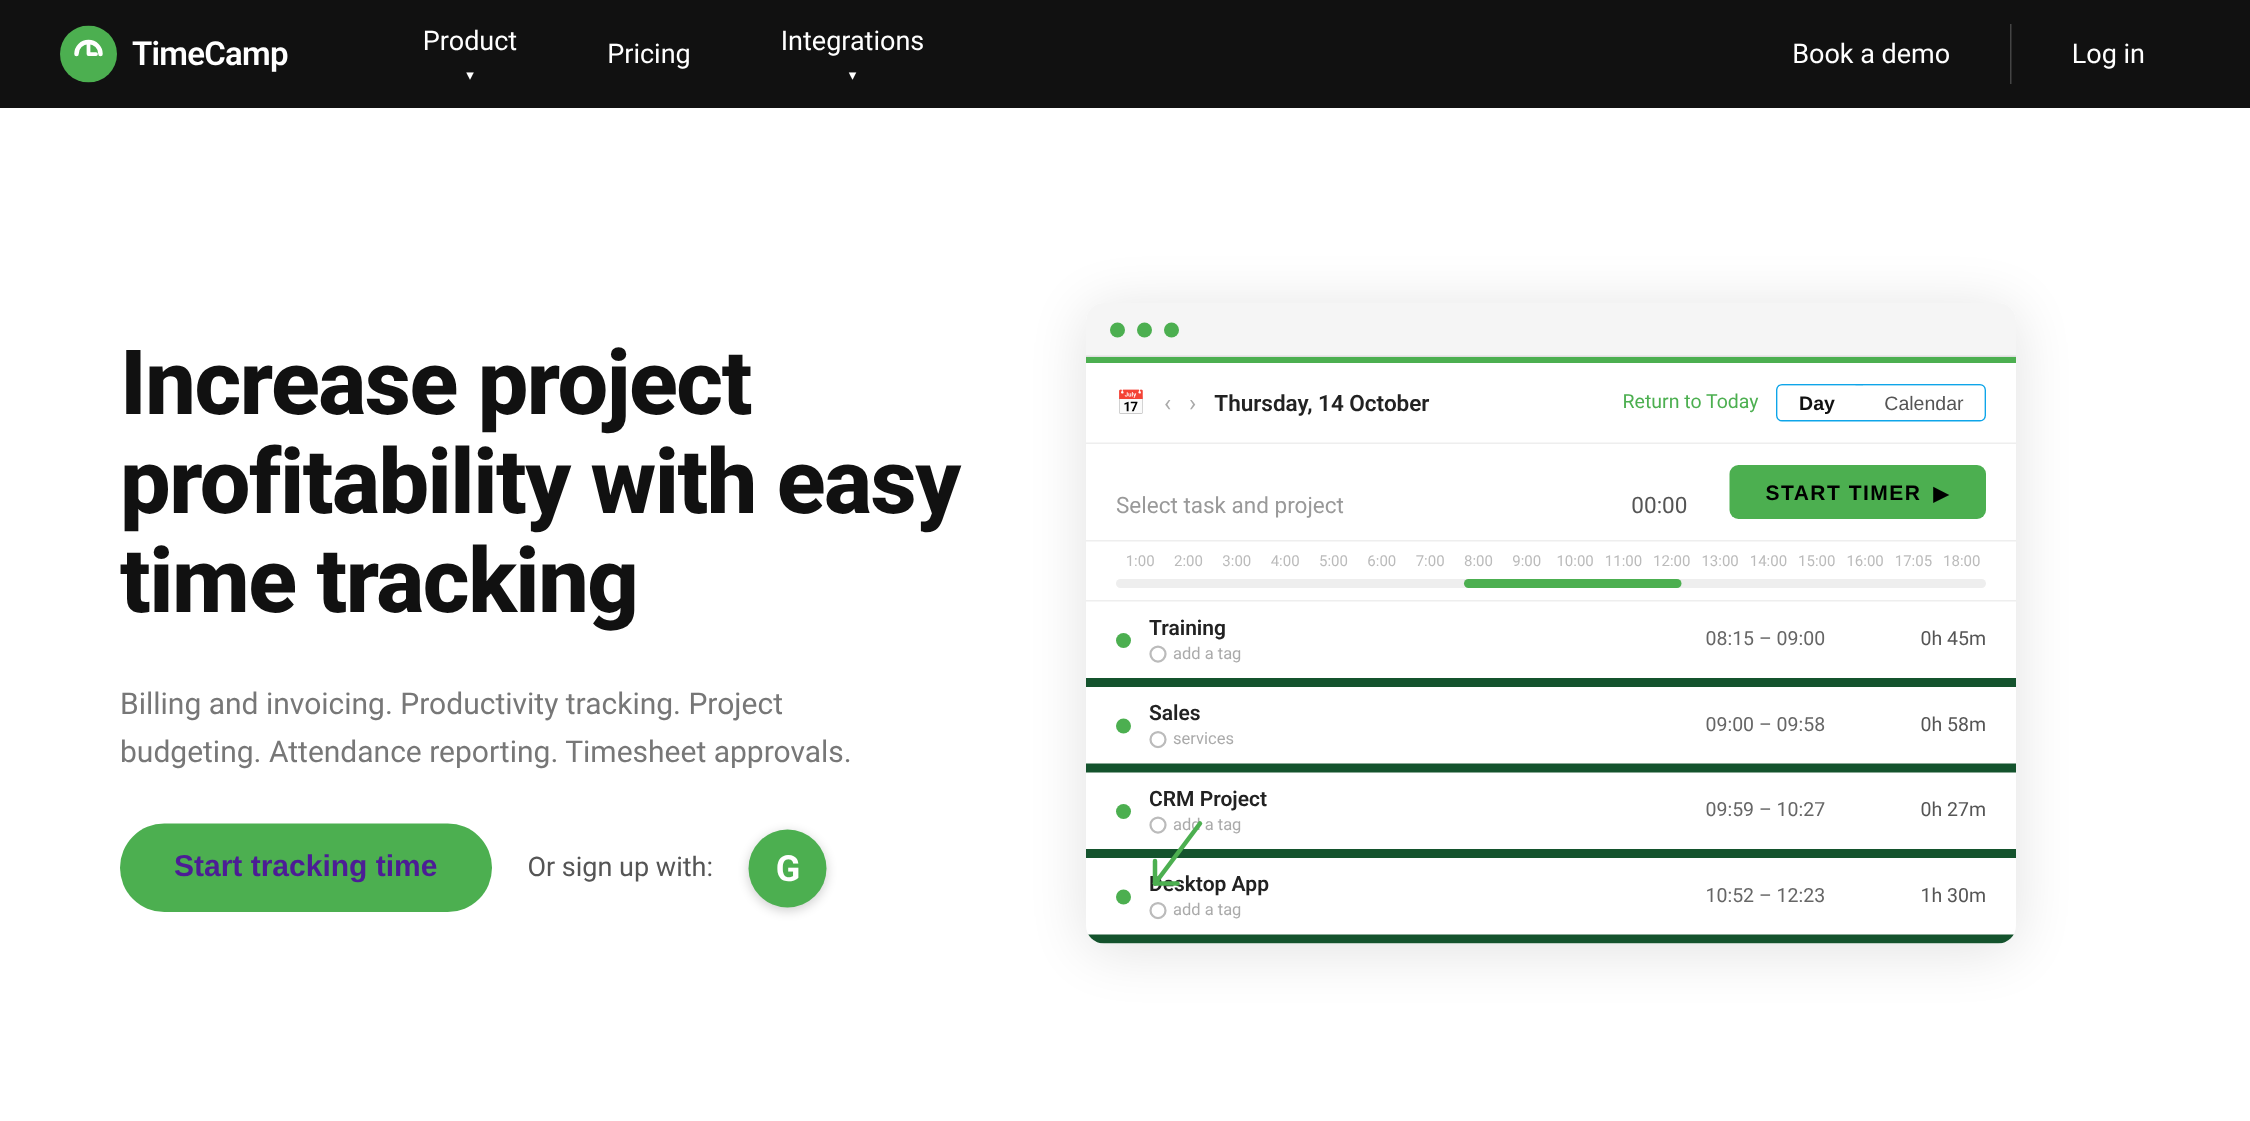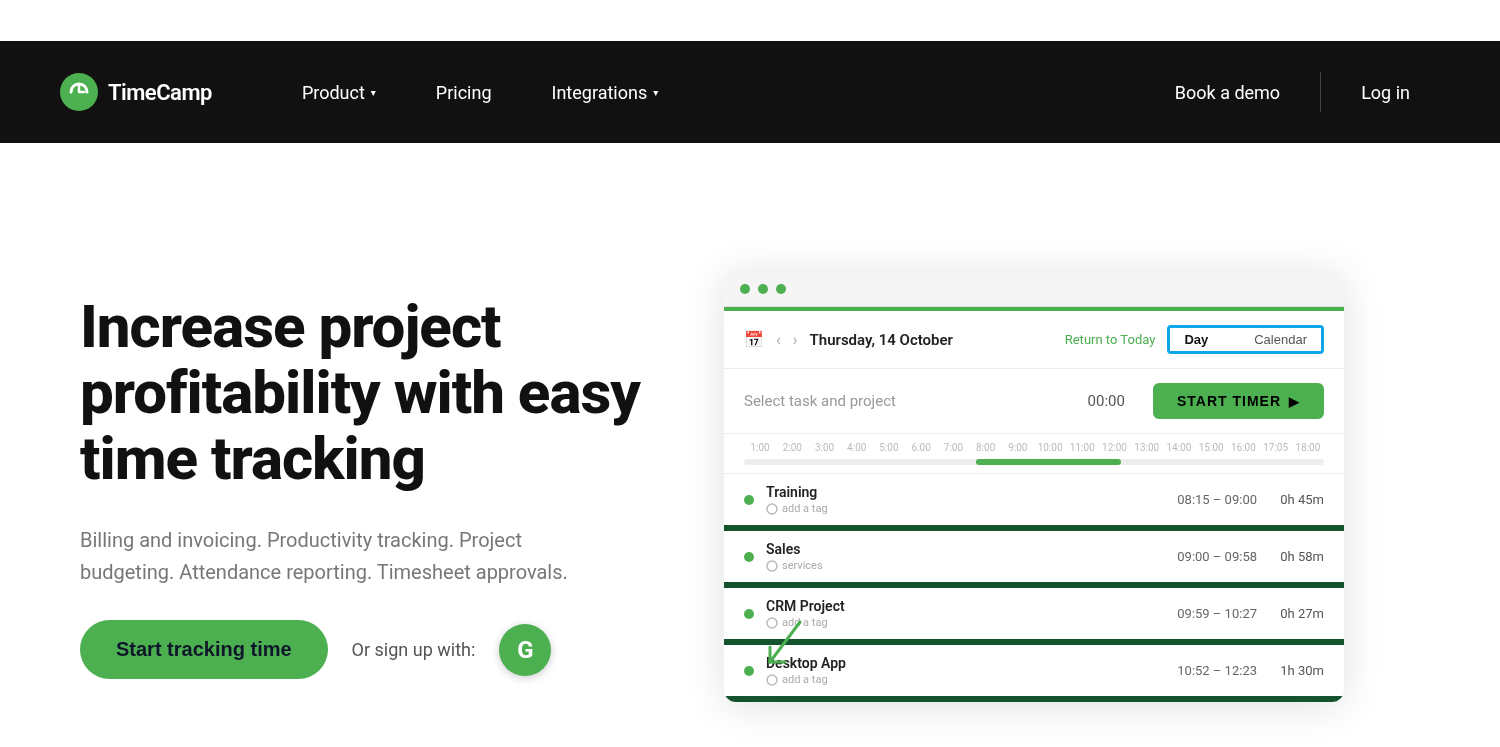--- a/index.html
+++ b/index.html
@@ -1,26 +1,25 @@
 <!DOCTYPE html>
 <html><head>
   <meta charset="utf-8">
   <style>
     * { margin: 0; padding: 0; box-sizing: border-box; }
     body { font-family: -apple-system, BlinkMacSystemFont, 'Segoe UI', Roboto, sans-serif; background: #fff; width: 1500px; }
 
     
     .navbar {
       background: #111;
-      height: 102px;
-      display: flex;
-      align-items: center;
-      padding: 0 60px;
+      height: 72px;
+      display: flex;
+      align-items: center;
+      padding: 0 40px;
       gap: 0;
-      margin-top: 41px;
     }
     .logo-area {
       display: flex;
       align-items: center;
       gap: 10px;
       margin-right: 60px;
       text-decoration: none;
     }
     .logo-icon {
       width: 38px;
@@ -42,20 +41,21 @@
       color: #fff;
       font-size: 18px;
       font-weight: 400;
       padding: 0 30px;
       cursor: pointer;
       display: flex;
       align-items: center;
       gap: 6px;
       text-decoration: none;
       white-space: nowrap;
+      flex-direction: column;
     }
     .chevron {
       font-size: 10px;
       color: #fff;
     }
     .nav-right {
       display: flex;
       align-items: center;
       gap: 0;
     }
@@ -124,21 +124,21 @@
       margin-bottom: 32px;
       max-width: 520px;
     }
     .hero-actions {
       display: flex;
       align-items: center;
       gap: 24px;
     }
     .start-button {
       background: #4caf50;
-      color: #0f172a;
+      color: #4c1d95;
       font-size: 20px;
       font-weight: 600;
       border: none;
       border-radius: 50px;
       padding: 18px 36px;
       cursor: pointer;
       white-space: nowrap;
     }
     .or-sign-up {
       font-size: 18px;
@@ -213,41 +213,41 @@
       color: #222;
       flex: 1;
     }
     .mockup-return {
       font-size: 13px;
       color: #4caf50;
       margin-left: 8px;
     }
     .mockup-view-btns {
       display: flex;
-      gap: 18px;
-      border: 3px solid #0ea5e9;
+      gap: 5px;
+      border: 1px solid #0ea5e9;
       border-radius: 4px;
       overflow: hidden;
     }
     .mockup-view-btn {
       font-size: 13px;
       padding: 4px 14px;
       background: #fff;
       color: #555;
       border: none;
       cursor: pointer;
     }
     .mockup-view-btn.active {
       background: #fff;
       color: #111;
       font-weight: 600;
     }
     .mockup-timer-row {
       display: flex;
-      align-items: center;
+      align-items: flex-end;
       padding: 14px 20px;
       border-bottom: 1px solid #eee;
       gap: 12px;
     }
     .mockup-task-label {
       font-size: 15px;
       color: #999;
       flex: 1;
     }
     .mockup-time {
@@ -332,21 +332,21 @@
       color: #aaa;
       display: flex;
       align-items: center;
       gap: 4px;
       margin-top: 2px;
     }
     .entry-times {
       font-size: 13px;
       color: #666;
       min-width: 120px;
-      text-align: right;
+      text-align: left;
     }
     .entry-duration {
       font-size: 13px;
       color: #555;
       min-width: 55px;
       text-align: right;
     }
 
     
     .deco-arrow {

